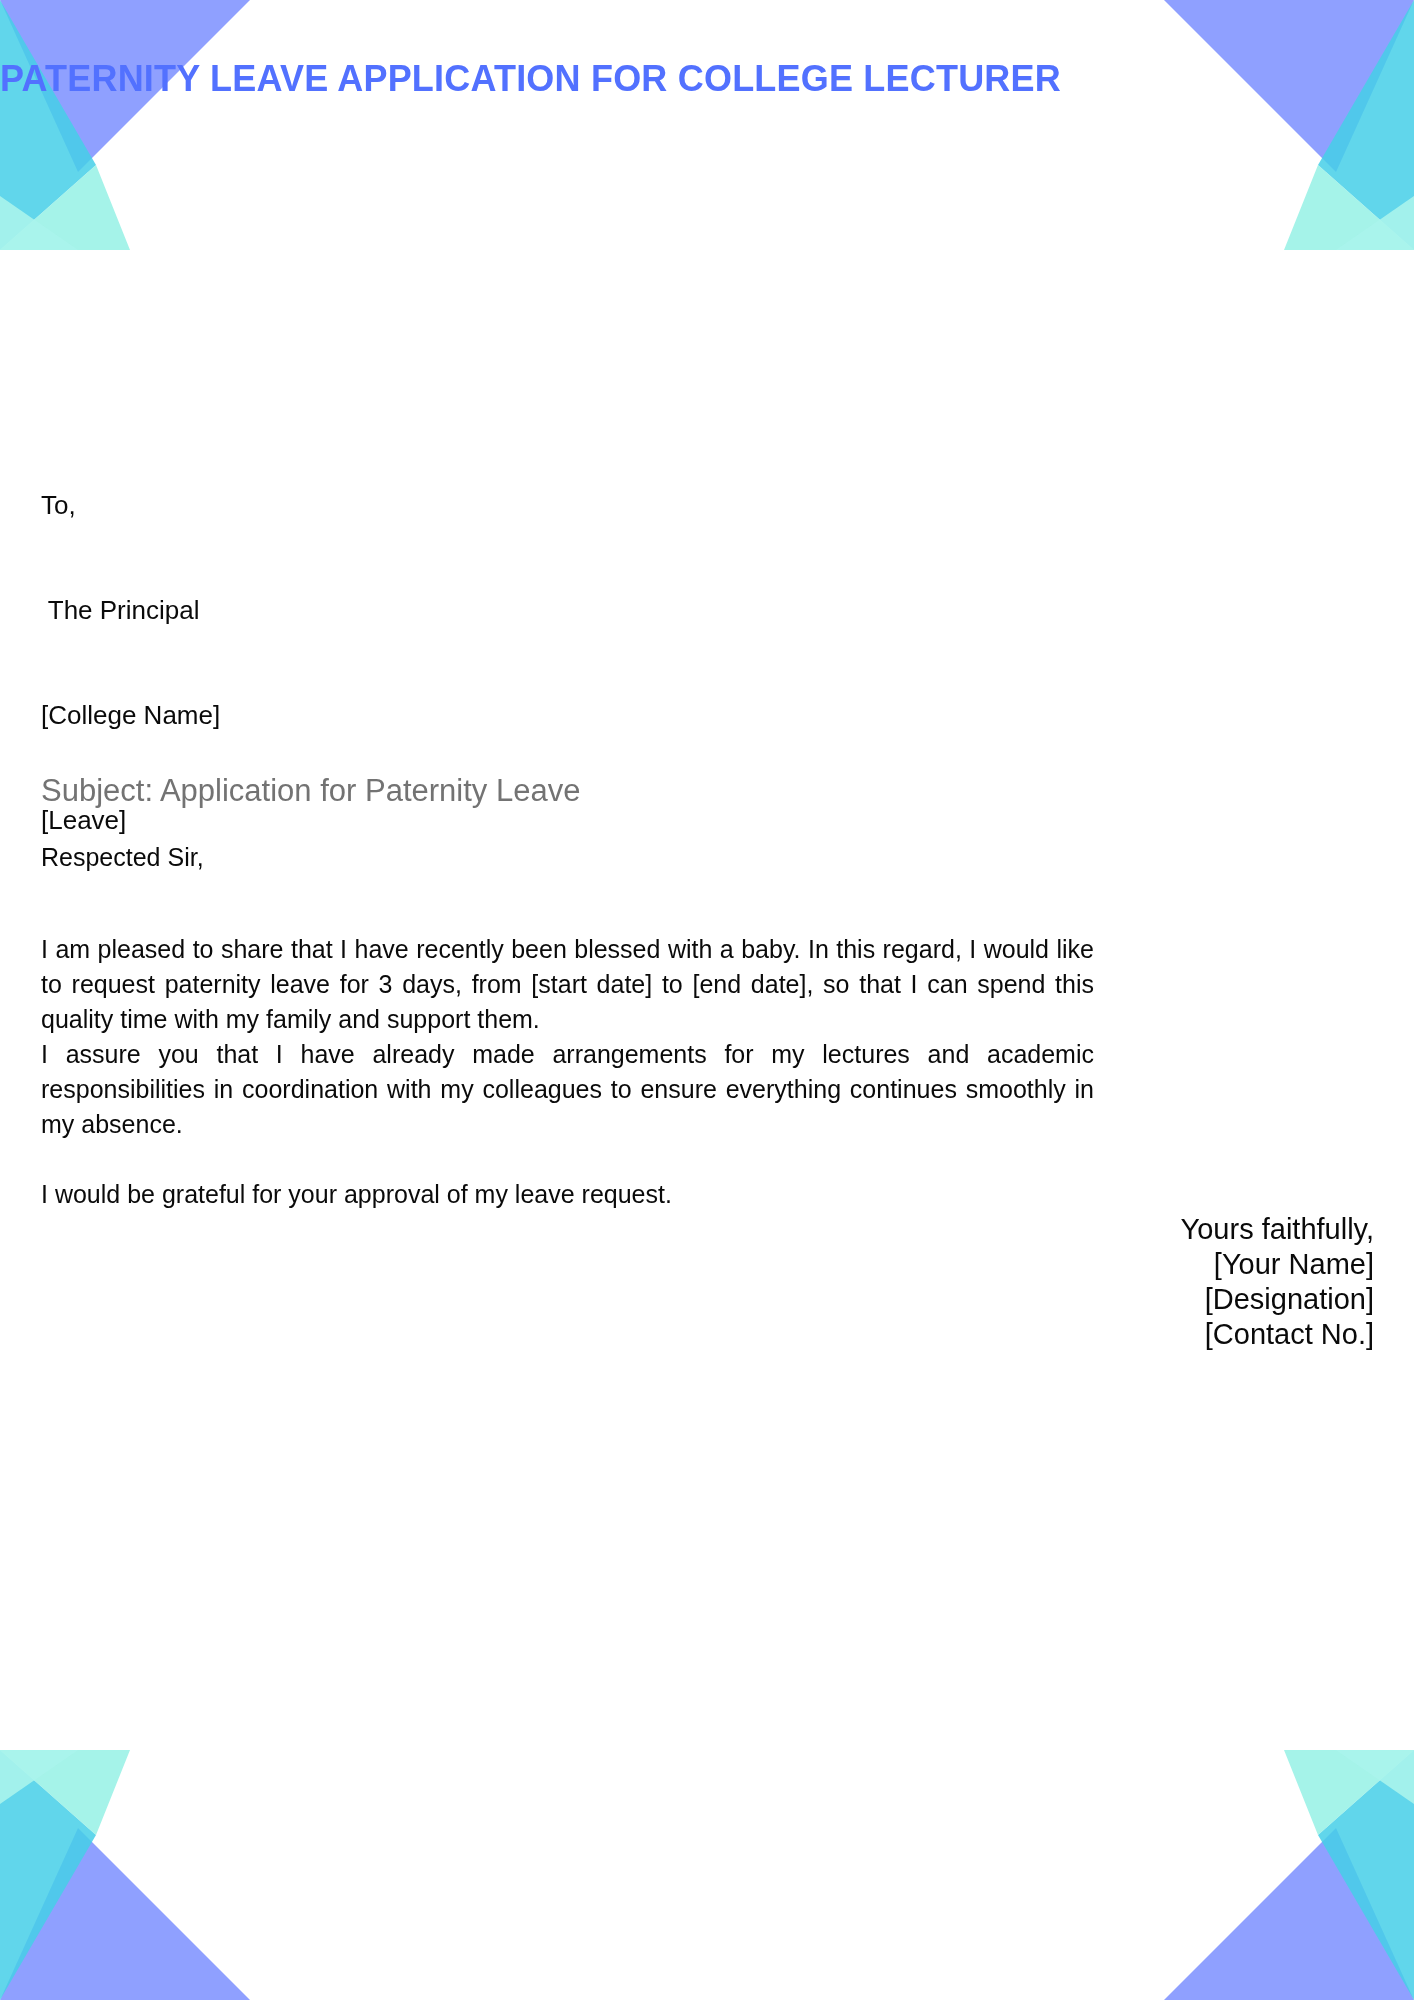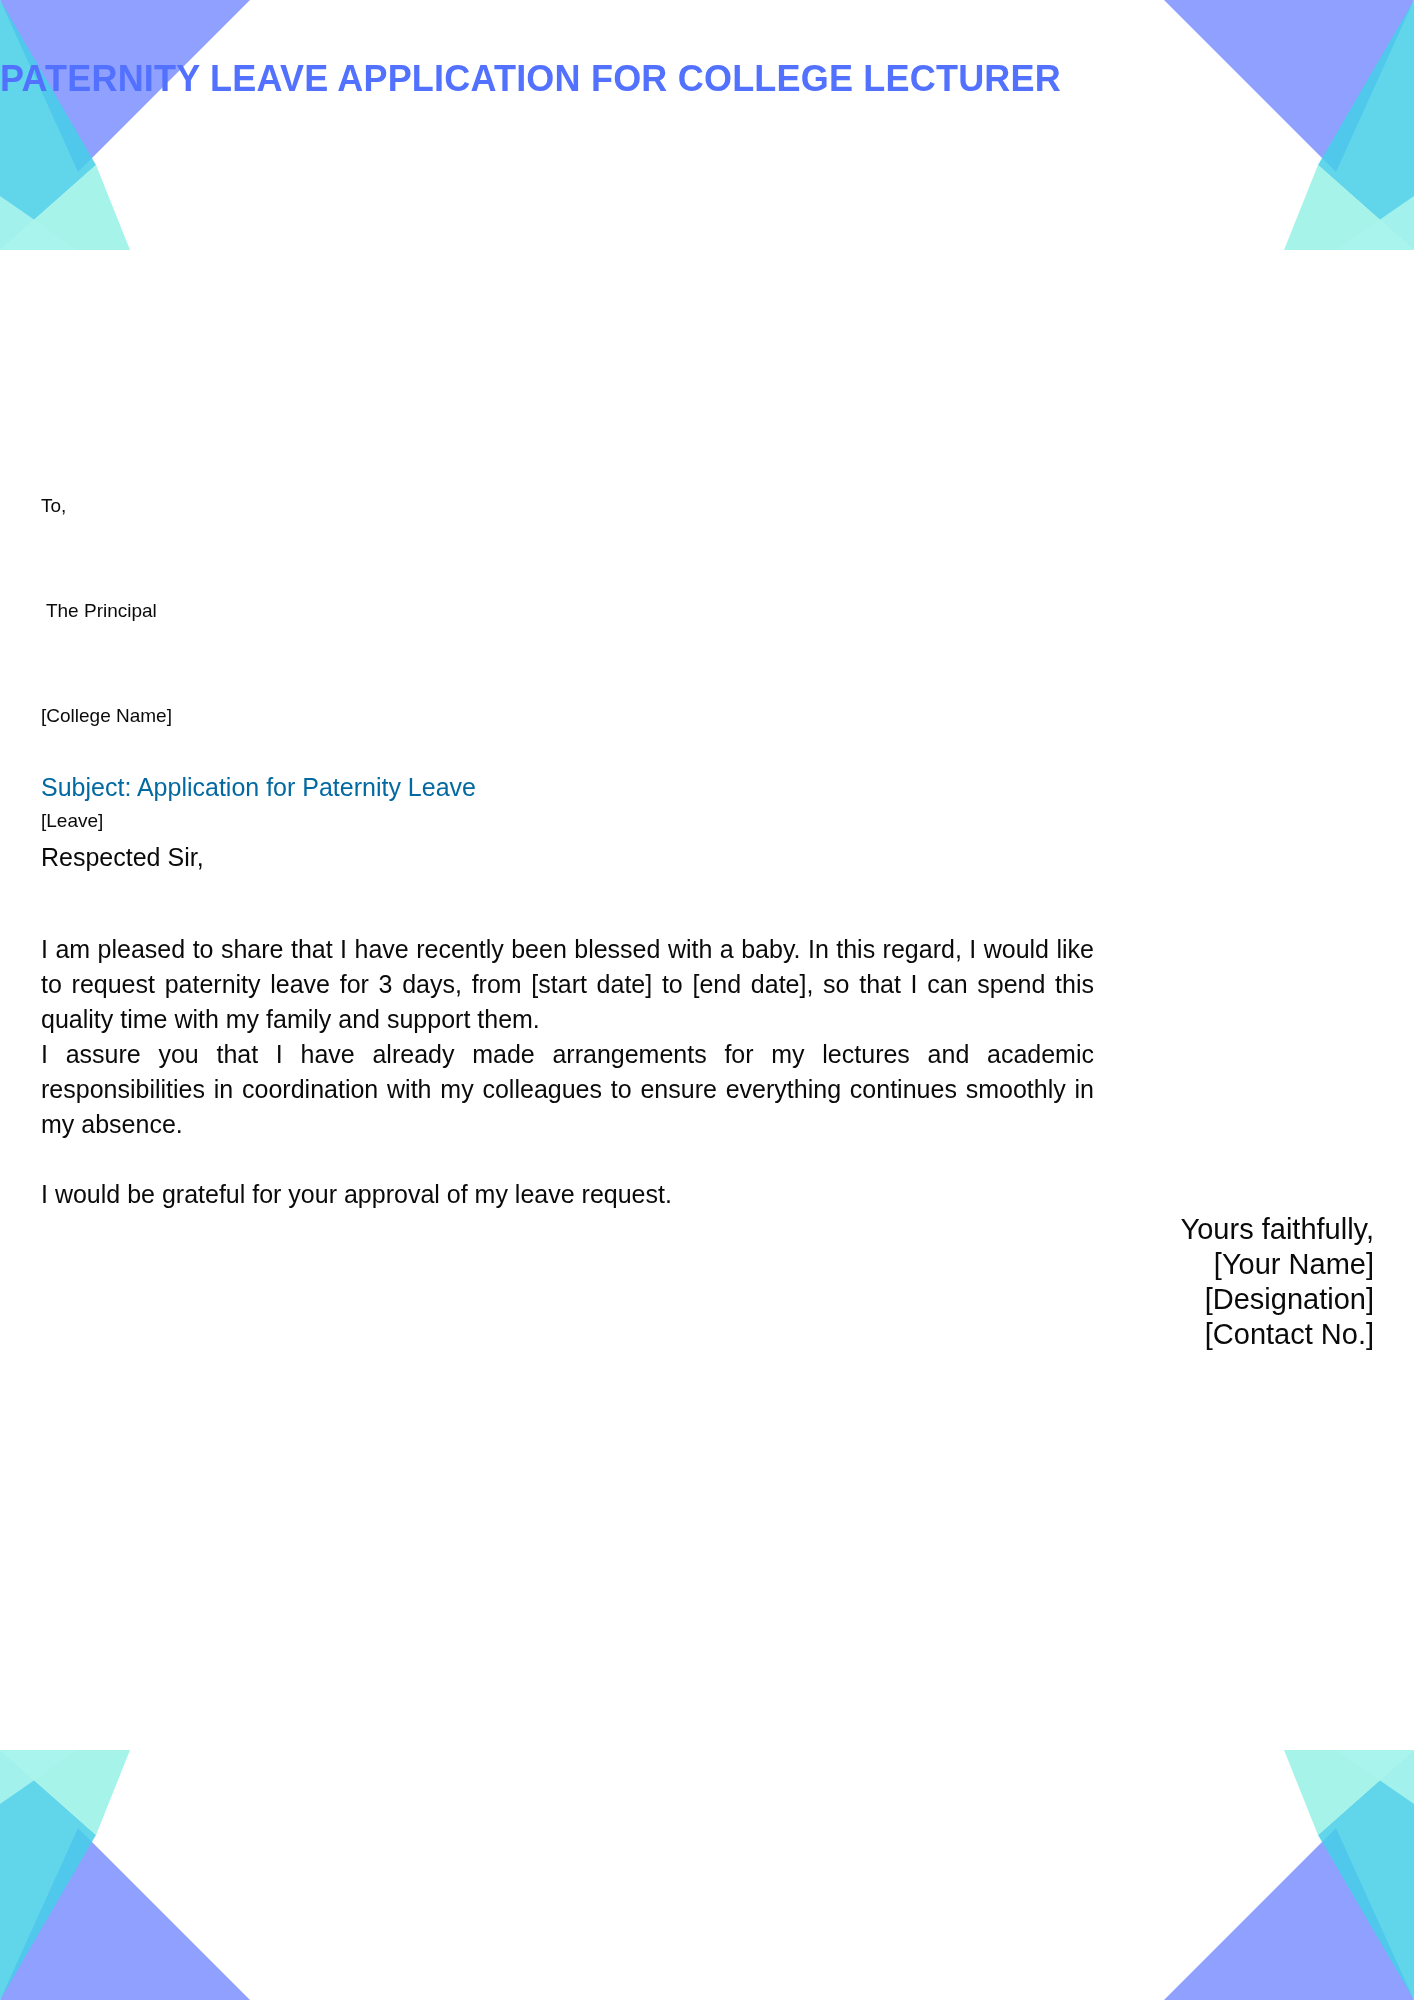--- a/index.html
+++ b/index.html
@@ -51,31 +51,31 @@
     top: 0;
     left: 0;
     width: 1414px;
     height: 2000px;
     z-index: 4;
   }
   .addr-block {
     position: absolute;
     top: 418px;
     left: 41px;
-    font-size: 19px;
+    font-size: 26px;
     line-height: 35px;
     color: #0a0a0a;
     white-space: pre;
   }
   .subject-line {
     position: absolute;
     top: 773px;
     left: 41px;
-    font-size: 25px;
-    color: #0369a1;
+    font-size: 31px;
+    color: #737373;
   }
   .salutation {
     position: absolute;
     top: 843px;
     left: 41px;
     font-size: 25px;
     color: #0a0a0a;
   }
   .body-block {
     position: absolute;

